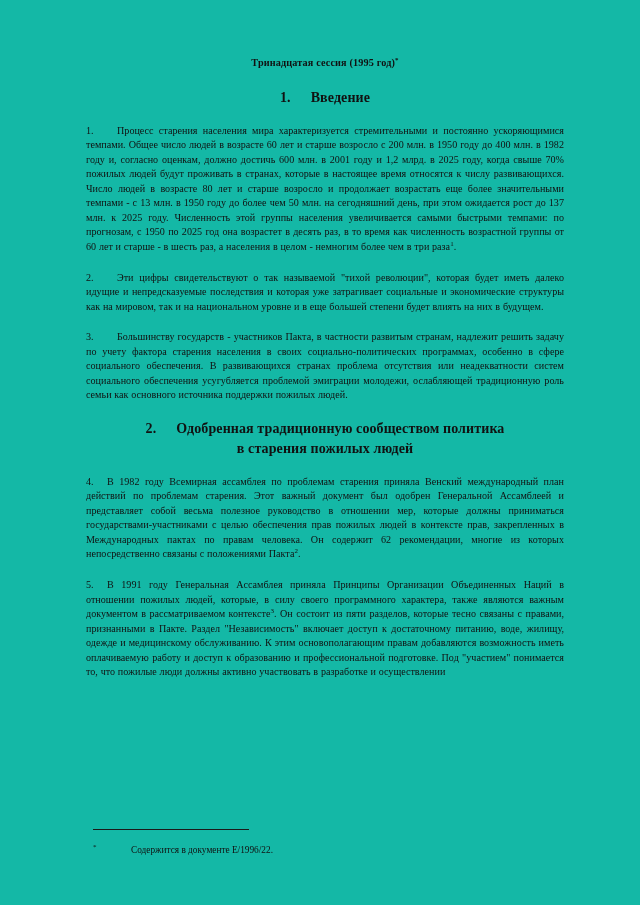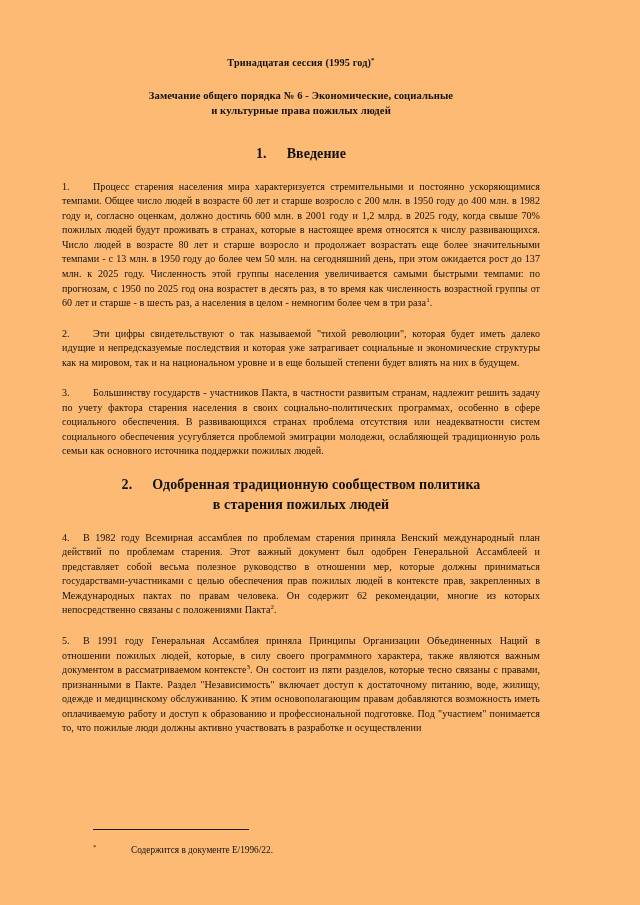--- a/index.html
+++ b/index.html
@@ -14,23 +14,23 @@
     overflow: hidden;
     font-family: "Liberation Serif", "DejaVu Serif", serif;
     color: #111111;
     -webkit-font-smoothing: antialiased;
   }
 
   .page {
     position: relative;
     width: 640px;
     height: 905px;
-    background: #fdba74;
+    background: #14b8a6;
     box-sizing: border-box;
-    padding: 57px 85px 0 62px;
+    padding: 57px 85px 0 86px;
   }
 
   .doc-body {
     width: 478px;
   }
 
   
   .session-title {
     text-align: center;
     font-weight: bold;
@@ -123,24 +123,20 @@
   }
 </style>
 </head>
 <body>
 
 <div class="page">
   <div class="doc-body">
 
     <div class="session-title"><span>Тринадцатая сессия (1995 год)</span><sup>*</sup></div>
 
-    <div class="gc-title">
-      <span>Замечание общего порядка № 6 - Экономические, социальные</span><br>
-      <span>и культурные права пожилых людей</span>
-    </div>
 
     <div class="section-heading"><span class="num">1.</span><span>Введение</span></div>
 
     <p class="para"><span class="pnum">1.</span><span>Процесс старения населения мира характеризуется стремительными и постоянно ускоряющимися темпами.  Общее число людей в возрасте 60 лет и старше возросло с 200 млн. в 1950 году до 400 млн. в 1982 году и, согласно оценкам, должно достичь 600 млн. в 2001 году и 1,2 млрд. в 2025 году, когда свыше 70% пожилых людей будут проживать в странах, которые в настоящее время относятся к числу развивающихся. Число людей в возрасте 80 лет и старше возросло и продолжает возрастать еще более значительными темпами - с 13 млн. в 1950 году до более чем 50 млн. на сегодняшний день, при этом ожидается рост до 137 млн. к 2025 году.  Численность этой группы населения увеличивается самыми быстрыми темпами:  по прогнозам, с 1950 по 2025 год она возрастет в десять раз, в то время как численность возрастной группы от 60 лет и старше - в шесть раз, а населения в целом - немногим более чем в три раза</span><sup>1</sup><span>.</span>
     </p>
 
     <p class="para"><span class="pnum">2.</span><span>Эти цифры свидетельствуют о так называемой "тихой революции", которая будет иметь далеко идущие и непредсказуемые последствия и которая уже затрагивает социальные и экономические структуры как на мировом, так и на национальном уровне и в еще большей степени будет влиять на них в будущем.</span>
     </p>
 
     <p class="para"><span class="pnum">3.</span><span>Большинству государств - участников Пакта, в частности развитым странам, надлежит решить задачу по учету фактора старения населения в своих социально-политических программах, особенно в сфере социального обеспечения.  В развивающихся странах проблема отсутствия или неадекватности систем социального обеспечения усугубляется проблемой эмиграции молодежи, ослабляющей традиционную роль семьи как основного источника поддержки пожилых людей.</span>

